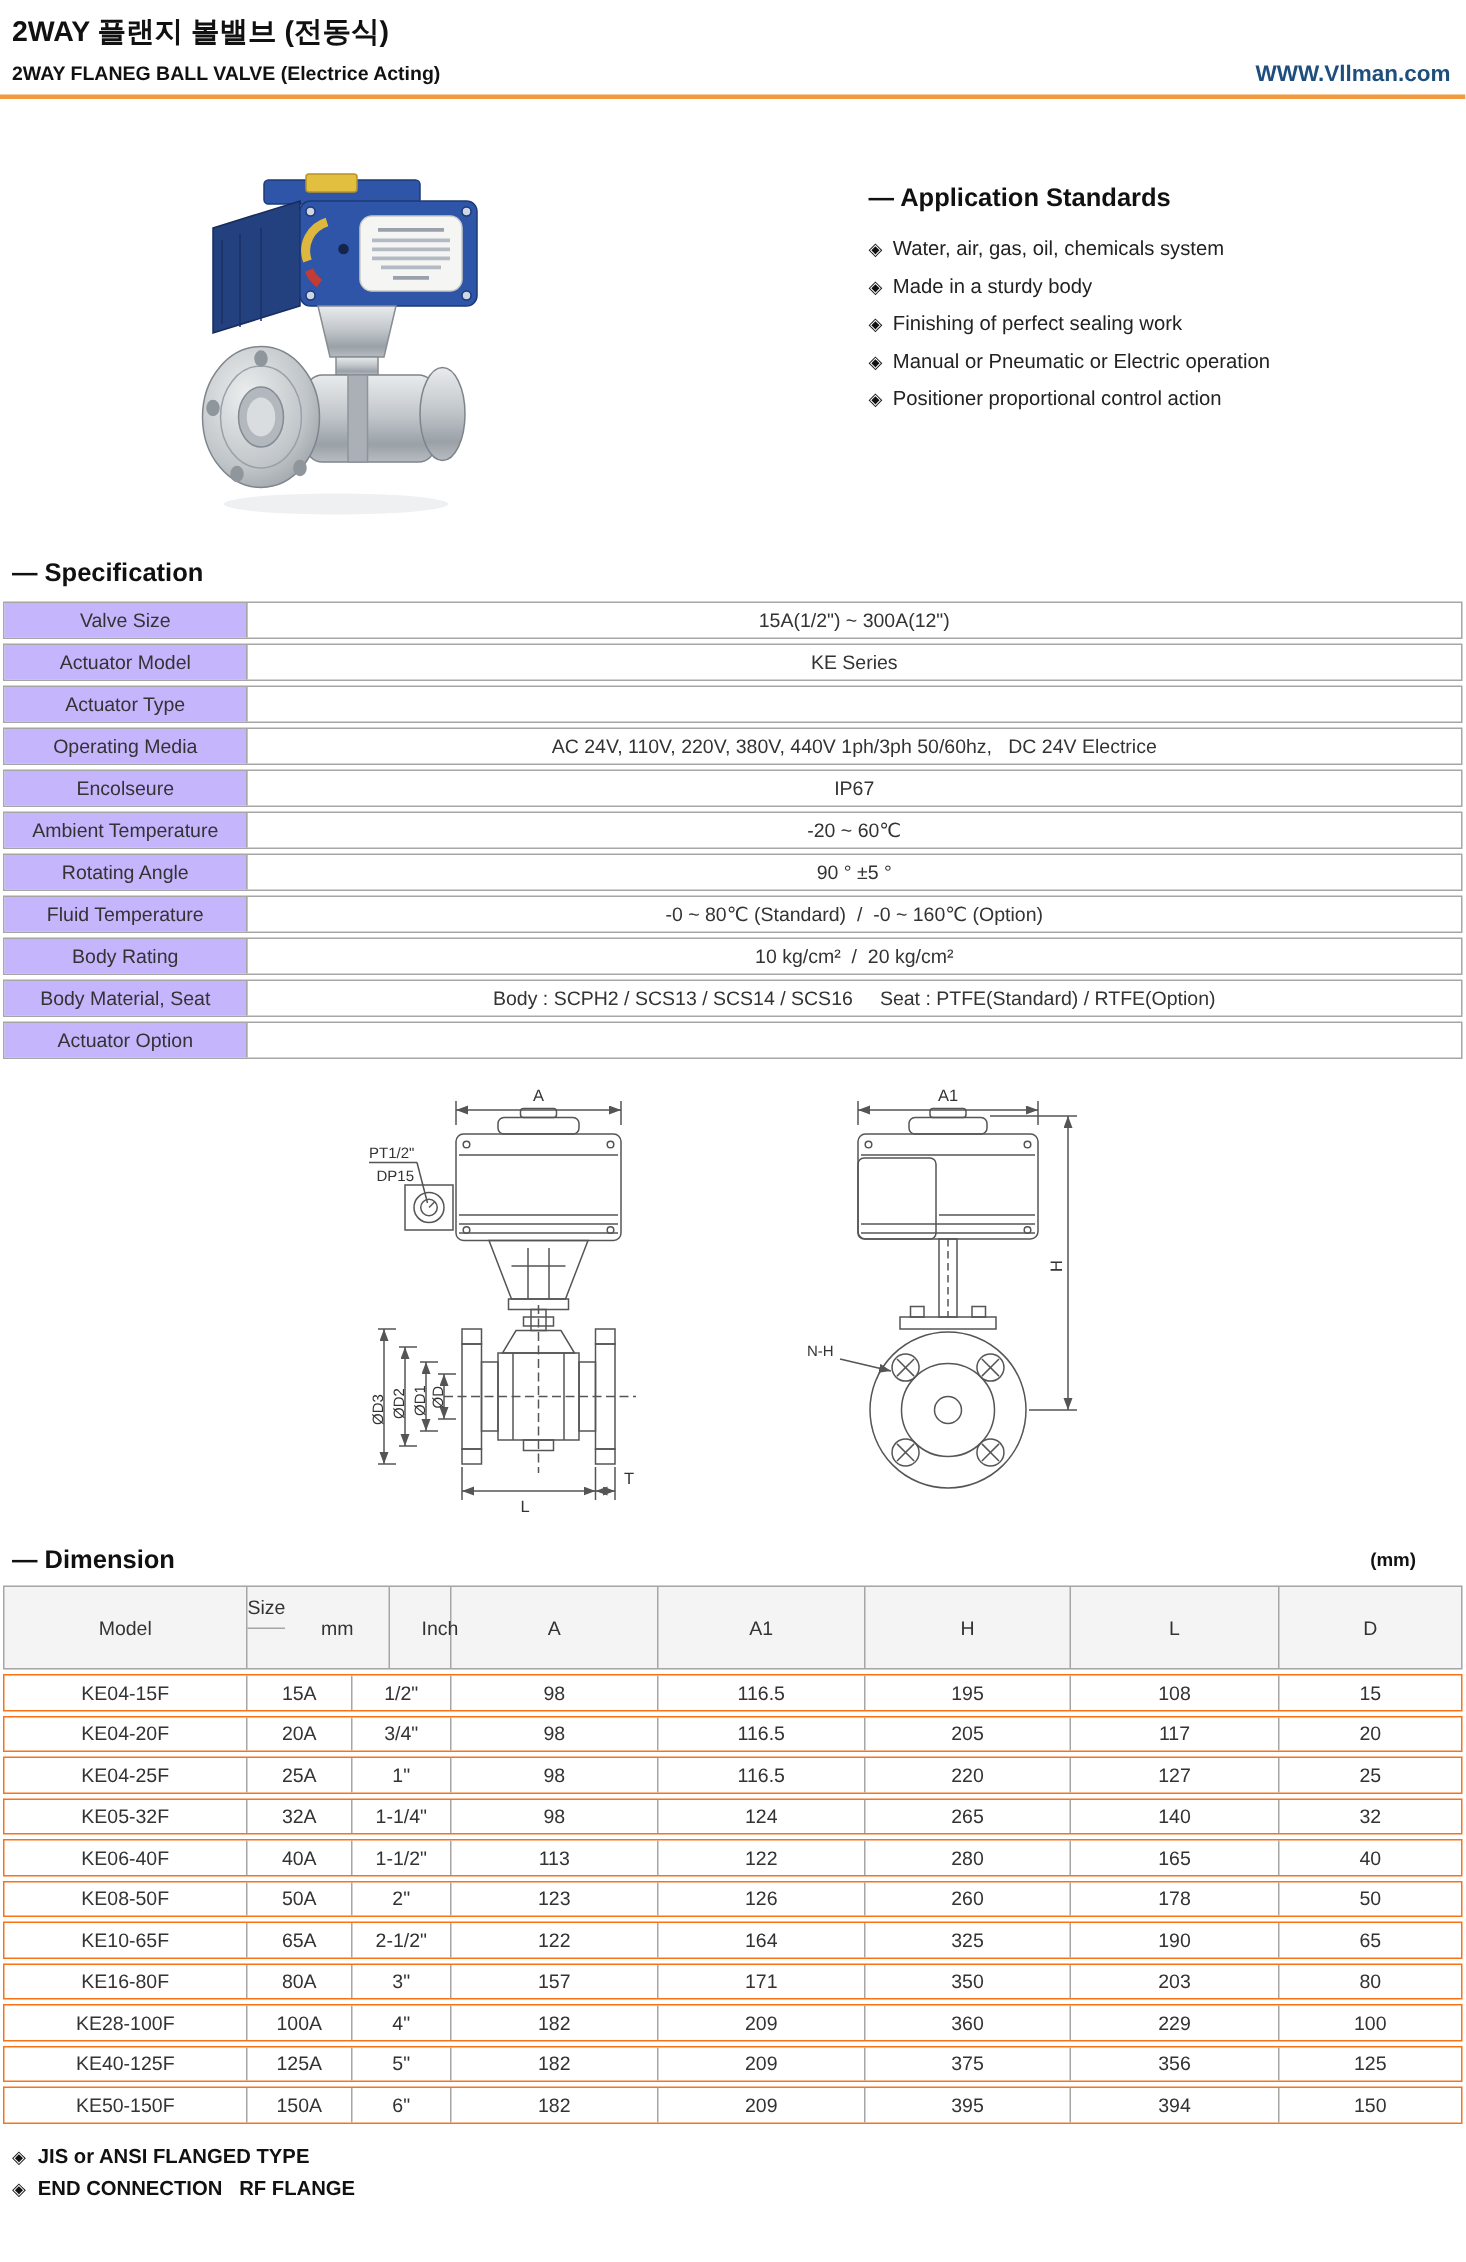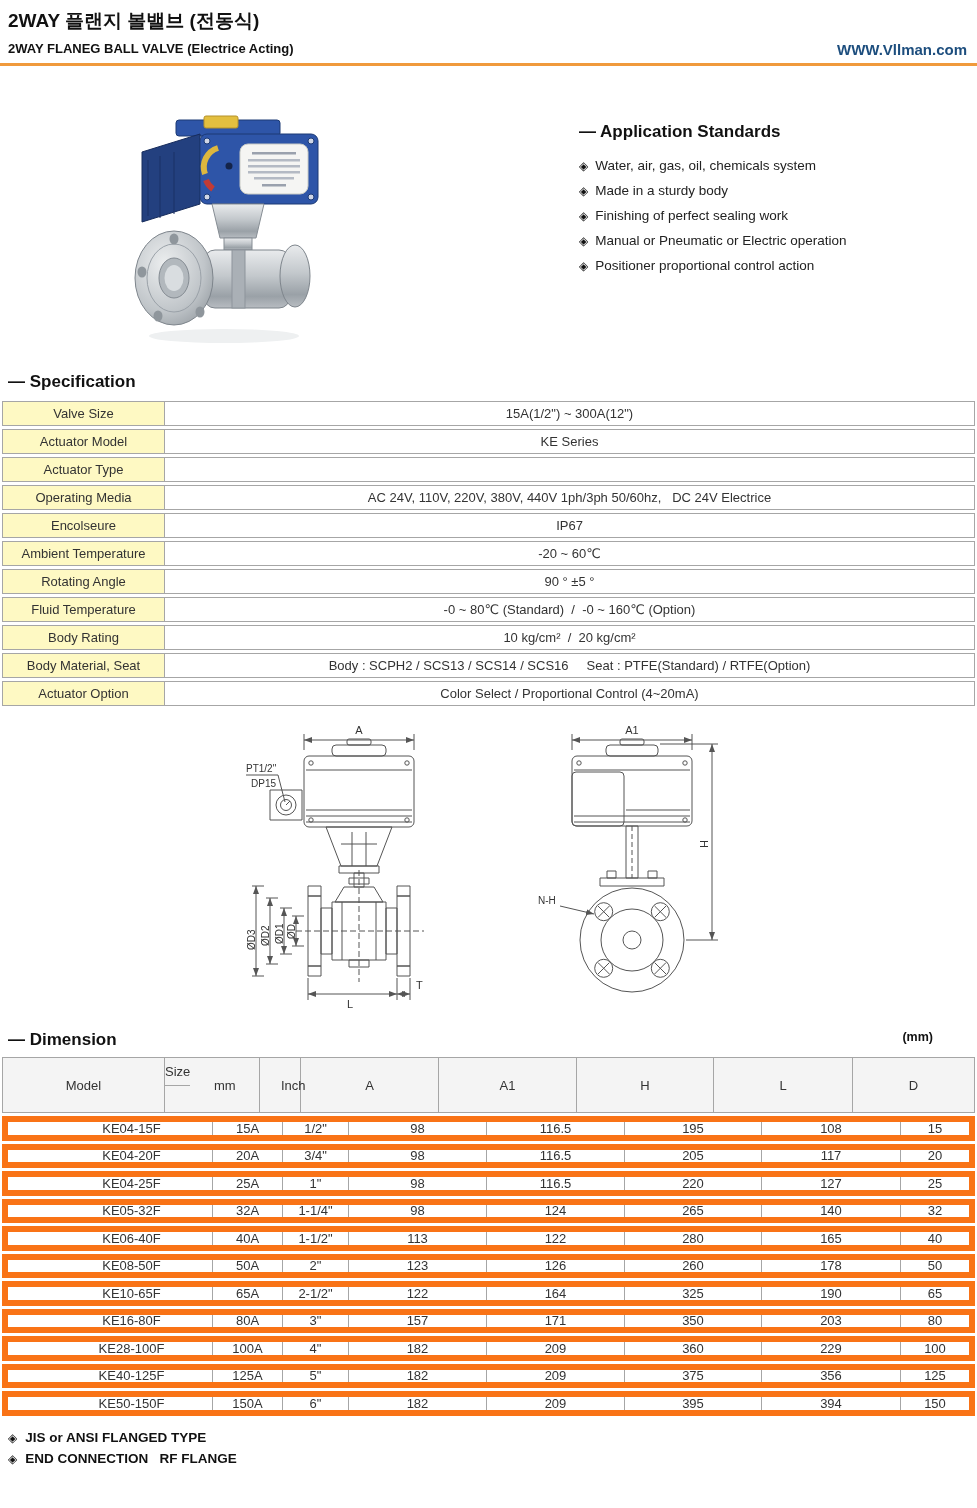--- a/index.html
+++ b/index.html
@@ -27,45 +27,45 @@
   .app-item .bullet { margin-right: 7px; font-size: 12px; color:#111; }
 
   
   .section-heading { font-size: 17px; font-weight: bold; color:#111; padding-left: 8px; }
   .spec-heading { margin-top: 22px; margin-bottom: 9px; }
 
   
   .spec-table { margin: 0 2px; }
   .spec-row { display:flex; height: 25px; margin-bottom: 3px; border: 1px solid #a6a6a6; }
   .spec-label {
-    width: 162px; background:#fef9c3; border-right: 1px solid #a6a6a6;
+    width: 162px; background:#c4b5fd; border-right: 1px solid #a6a6a6;
     display:flex; align-items:center; justify-content:center;
     font-size: 13px; color:#333;
   }
   .spec-value { flex:1; display:flex; align-items:center; justify-content:center; font-size: 13px; color:#333; white-space: pre; }
 
   
   .drawings { display:flex; justify-content:center; gap: 55px; margin-top: 14px; height: 296px; }
   svg text { font-family: "Liberation Sans", "DejaVu Sans", sans-serif; }
   .dwg line, .dwg path, .dwg rect, .dwg circle, .dwg polyline { vector-effect: non-scaling-stroke; }
 
   
-  .dim-heading-row { display:flex; justify-content: space-between; align-items: flex-start; margin-top: 14px; margin-bottom: 7px; padding-right: 44px; }
+  .dim-heading-row { display:flex; justify-content: space-between; align-items: center; margin-top: 14px; margin-bottom: 7px; padding-right: 33px; }
   .dim-unit { font-size: 12.5px; font-weight: bold; color:#111; }
   .dim-table { margin: 0 2px; }
   .dim-header { display:flex; border: 1px solid #a6a6a6; background:#f4f4f4; height: 56px; margin-bottom: 3px; }
   .hc { display:flex; align-items:center; justify-content:center; font-size: 13px; color:#333; border-right: 1px solid #a6a6a6; }
   .hc:last-child { border-right: none; }
   .size-group { width: 136px; display:flex; flex-direction: row; border-right: 1px solid #a6a6a6; }
   .size-top { height: 28px; border-bottom: 1px solid #a6a6a6; display:flex; align-items:center; justify-content:center; font-size: 13px; color:#333; }
   .size-bottom { flex:1; display:flex; }
   .size-bottom .hc2 { display:flex; align-items:center; justify-content:center; font-size:13px; color:#333; }
   .hc2.c-mm { width: 70px; border-right: 1px solid #a6a6a6; }
   .hc2.c-inch { flex: 1; }
-  .dim-row { display:flex; height: 24.5px; margin-bottom: 3px; border: 6px solid #f97316; padding-left: 43px; }
+  .dim-row { display:flex; height: 24.5px; margin-bottom: 3px; border: 1px solid #f97316; }
   .dim-cell { display:flex; align-items:center; justify-content:center; font-size: 13px; color:#333; border-right: 1px solid #a6a6a6; }
   .dim-cell:last-child { border-right: none; }
   .c-model { width: 162px; }
   .c-mm    { width: 70px; }
   .c-inch  { width: 66px; }
   .c-a     { width: 138px; }
   .c-a1    { width: 138px; }
   .c-h     { width: 137px; }
   .c-l     { width: 139px; }
   .c-d     { flex: 1; }
@@ -215,21 +215,20 @@
       <div class="spec-row">
         <div class="spec-label">Body Rating</div>
         <div class="spec-value">10 kg/cm²&nbsp; /&nbsp; 20 kg/cm²</div>
       </div>
       <div class="spec-row">
         <div class="spec-label">Body Material, Seat</div>
         <div class="spec-value">Body : SCPH2 / SCS13 / SCS14 / SCS16&nbsp;&nbsp;&nbsp;&nbsp; Seat : PTFE(Standard) / RTFE(Option)</div>
       </div>
       <div class="spec-row">
         <div class="spec-label">Actuator Option</div>
-        <div class="spec-value">Color Select / Proportional Control (4~20mA)</div>
       </div>
     </div>
 
   <div class="drawings">
 
     <svg class="dwg" width="235" height="296" viewBox="0 0 235 296">
       <defs>
         <marker id="fArr" markerWidth="9" markerHeight="8" refX="8" refY="3" orient="auto-start-reverse">
           <path d="M0,0 L8,3 L0,6 Z" fill="#555"></path>
         </marker>

